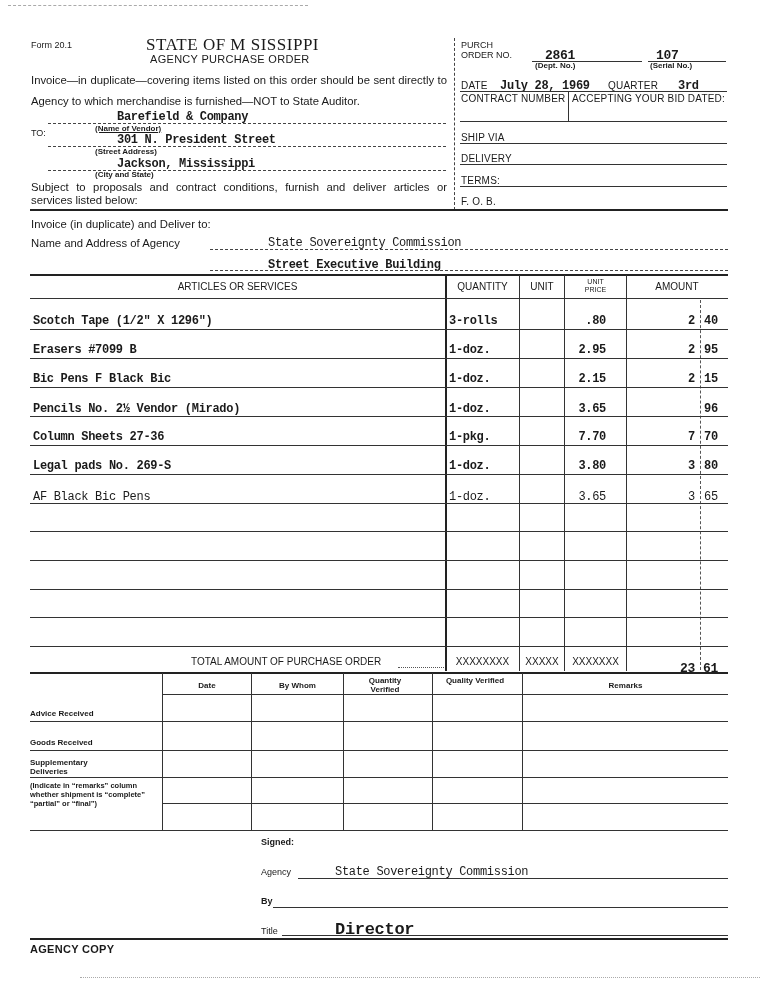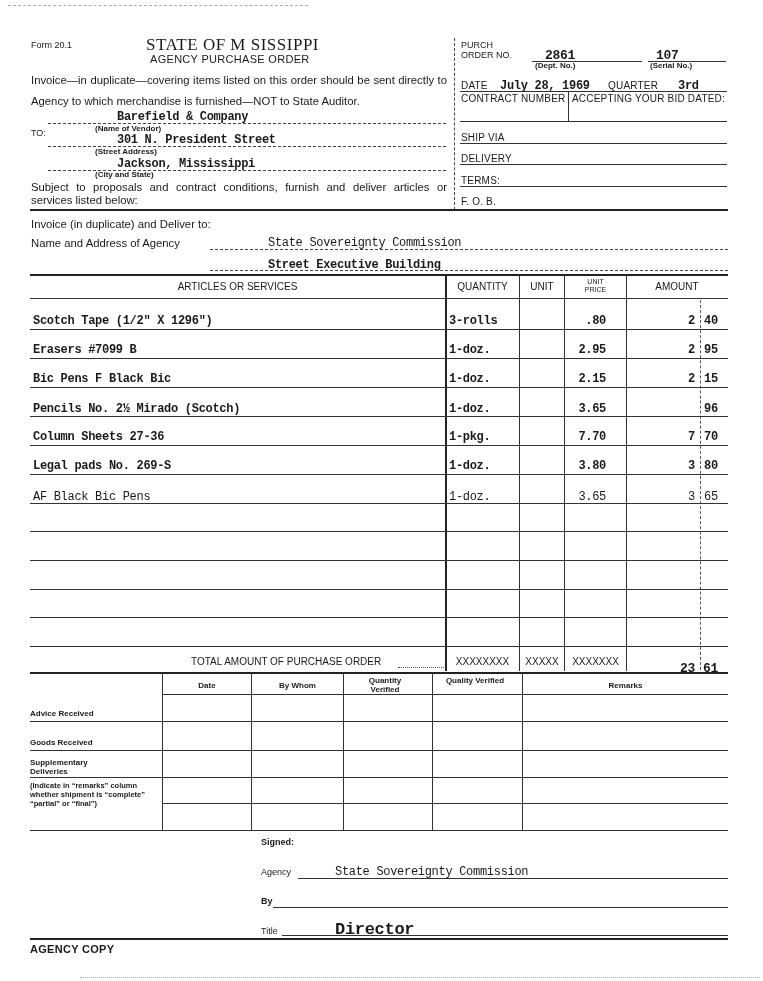--- a/index.html
+++ b/index.html
@@ -56,21 +56,21 @@
 <div class="hl" style="left:460px;top:143px;width:267px;"></div>
 <div class="abs lbl" style="left:461px;top:153px;">DELIVERY</div>
 <div class="hl" style="left:460px;top:164px;width:267px;"></div>
 <div class="abs lbl" style="left:461px;top:175px;">TERMS:</div>
 <div class="hl" style="left:460px;top:186px;width:267px;"></div>
 <div class="abs lbl" style="left:461px;top:196px;">F. O. B.</div>
 
 <div class="abs" style="left:31px;top:128px;font-size:9px;font-weight:normal;">TO:</div>
 <div class="abs type" style="left:117px;top:110px;">Barefield &amp; Company</div>
 <div class="hl" style="left:48px;top:123px;width:398px;border-top:1px dashed #444;"></div>
-<div class="abs tiny" style="left:95px;top:124px;">(Name of Vendor)</div>
+<div class="abs tiny" style="left:95px;top:124px;text-decoration:underline;">(Name of Vendor)</div>
 <div class="abs type" style="left:117px;top:133px;">301 N. President Street</div>
 <div class="hl" style="left:48px;top:146px;width:398px;border-top:1px dashed #444;"></div>
 <div class="abs tiny" style="left:95px;top:147px;text-align:center;">(Street Address)</div>
 <div class="abs type" style="left:117px;top:157px;">Jackson, Mississippi</div>
 <div class="hl" style="left:48px;top:170px;width:398px;border-top:1px dashed #444;"></div>
 <div class="abs tiny" style="left:95px;top:170px;">(City and State)</div>
 <div class="abs" style="left:31px;top:181px;width:416px;font-size:11.3px;line-height:13px;text-align:justify;">Subject to proposals and contract conditions, furnish and deliver articles or services listed below:</div>
 
 <div class="hl2" style="left:30px;top:209px;width:698px;"></div>
 
@@ -122,21 +122,21 @@
 <div class="abs type r" style="left:565px;top:343px;width:41px;">2.95</div>
 <div class="abs type r" style="left:627px;top:343px;width:68px;">2</div>
 <div class="abs type" style="left:704px;top:343px;">95</div>
 
 <div class="abs type" style="left:33px;top:372px;">Bic Pens F Black Bic</div>
 <div class="abs type" style="left:449px;top:372px;">1-doz.</div>
 <div class="abs type r" style="left:565px;top:372px;width:41px;">2.15</div>
 <div class="abs type r" style="left:627px;top:372px;width:68px;">2</div>
 <div class="abs type" style="left:704px;top:372px;">15</div>
 
-<div class="abs type" style="left:33px;top:402px;">Pencils No. 2½ Mirado (Scotch)</div>
+<div class="abs type" style="left:33px;top:402px;">Pencils No. 2½ Vendor (Mirado)</div>
 <div class="abs type" style="left:449px;top:402px;">1-doz.</div>
 <div class="abs type r" style="left:565px;top:402px;width:41px;">3.65</div>
 <div class="abs type r" style="left:627px;top:402px;width:68px;"></div>
 <div class="abs type" style="left:704px;top:402px;">96</div>
 
 <div class="abs type" style="left:33px;top:430px;">Column Sheets  27-36</div>
 <div class="abs type" style="left:449px;top:430px;">1-pkg.</div>
 <div class="abs type r" style="left:565px;top:430px;width:41px;">7.70</div>
 <div class="abs type r" style="left:627px;top:430px;width:68px;">7</div>
 <div class="abs type" style="left:704px;top:430px;">70</div>

